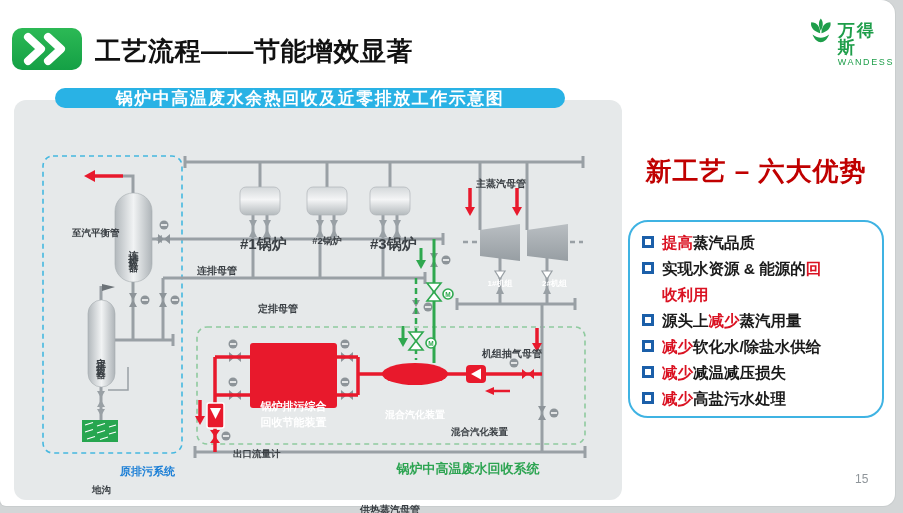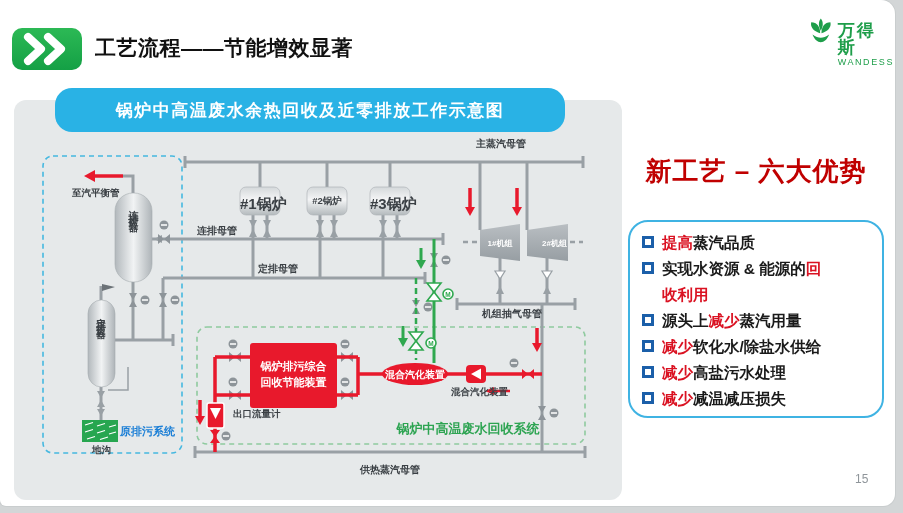--- a/index.html
+++ b/index.html
@@ -2,32 +2,32 @@
 <html><head>
 <meta charset="utf-8">
 <style>
   html,body{margin:0;padding:0;}
   body{width:903px;height:513px;background:#d3d6d7;font-family:"Liberation Sans","DejaVu Sans",sans-serif;overflow:hidden;position:relative;}
   .slide{position:absolute;left:0;top:0;width:895px;height:506px;background:#ffffff;
          border-radius:0 14px 12px 6px;box-shadow:0 0 0 1px #c9cdce;}
   
   .badge{position:absolute;left:12px;top:28px;width:70px;height:42px;border-radius:10px;
          background:linear-gradient(180deg,#2cb955,#14a045);}
-  .page-title{position:absolute;left:95px;top:34px;font-size:21px;font-weight:700;color:#111;letter-spacing:.5px;}
+  .page-title{position:absolute;left:95px;top:34px;font-size:26px;font-weight:700;color:#111;letter-spacing:.5px;}
   .logo{position:absolute;left:808px;top:8px;width:86px;height:44px;display:flex;align-items:center;}
   .logo-text{margin-left:4px;line-height:1;margin-top:28px;}
   .logo-cn{font-size:17px;font-weight:700;color:#1e9e4a;letter-spacing:2px;}
   .logo-en{font-size:9px;font-weight:400;color:#1e9e4a;letter-spacing:1.6px;margin-top:2px;}
   
   .panel{position:absolute;left:14px;top:100px;width:608px;height:400px;background:#e6e9ea;border-radius:12px;}
-  .diagram-title{position:absolute;left:55px;top:88px;width:510px;height:44px;background:#29b2e5;border-radius:17px;
+  .diagram-title{position:absolute;left:55px;top:88px;width:510px;height:20px;background:#29b2e5;border-radius:17px;
       color:#fff;font-size:17px;font-weight:700;letter-spacing:1.5px;display:flex;align-items:center;justify-content:center;z-index:5;}
   .dwrap{position:absolute;left:14px;top:96px;width:608px;height:404px;}
   .dwrap svg{position:absolute;left:0;top:0;}
-  .dlabel{position:absolute;font-size:10px;font-weight:600;color:#3b4045;white-space:nowrap;z-index:3;}
+  .dlabel{position:absolute;font-size:10px;font-weight:600;color:#3b4045;white-space:nowrap;z-index:3;margin-top:40px;}
   .vlabel{writing-mode:vertical-rl;text-orientation:upright;letter-spacing:3px;}
   
   .adv-title{position:absolute;left:630px;top:154px;width:252px;text-align:center;font-size:26px;font-weight:700;color:#c00000;letter-spacing:1px;}
   .adv-box{position:absolute;left:628px;top:220px;width:256px;height:198px;background:#fff;border:2.5px solid #3fb3e3;border-radius:20px;
       box-sizing:border-box;padding:8px 10px 2px 12px;}
   .adv-item{display:flex;align-items:flex-start;line-height:26px;}
   .adv-bullet{flex:0 0 12px;width:12px;height:12px;border:3px solid #1b5fa9;box-sizing:border-box;margin:6px 8px 0 0;}
   .adv-text{font-size:15.5px;font-weight:700;color:#1a1a1a;}
   .adv-text .red{color:#da1222;}
   .page-num{position:absolute;left:855px;top:472px;font-size:12px;color:#8f959a;}
@@ -265,22 +265,22 @@
       <div class="adv-item">
         <span class="adv-bullet"></span>
         <span class="adv-text"><span class="dark">源头上</span><span class="red">减少</span><span class="dark">蒸汽用量</span></span>
       </div>
       <div class="adv-item">
         <span class="adv-bullet"></span>
         <span class="adv-text"><span class="red">减少</span><span class="dark">软化水/除盐水供给</span></span>
       </div>
       <div class="adv-item">
         <span class="adv-bullet"></span>
+        <span class="adv-text"><span class="red">减少</span><span class="dark">减温减压损失</span></span>
+      </div>
+      <div class="adv-item">
+        <span class="adv-bullet"></span>
         <span class="adv-text"><span class="red">减少</span><span class="dark">高盐污水处理</span></span>
-      </div>
-      <div class="adv-item">
-        <span class="adv-bullet"></span>
-        <span class="adv-text"><span class="red">减少</span><span class="dark">减温减压损失</span></span>
       </div>
     </div>
 
   <div class="page-num">15</div>
 </div>
 
 </body></html>

